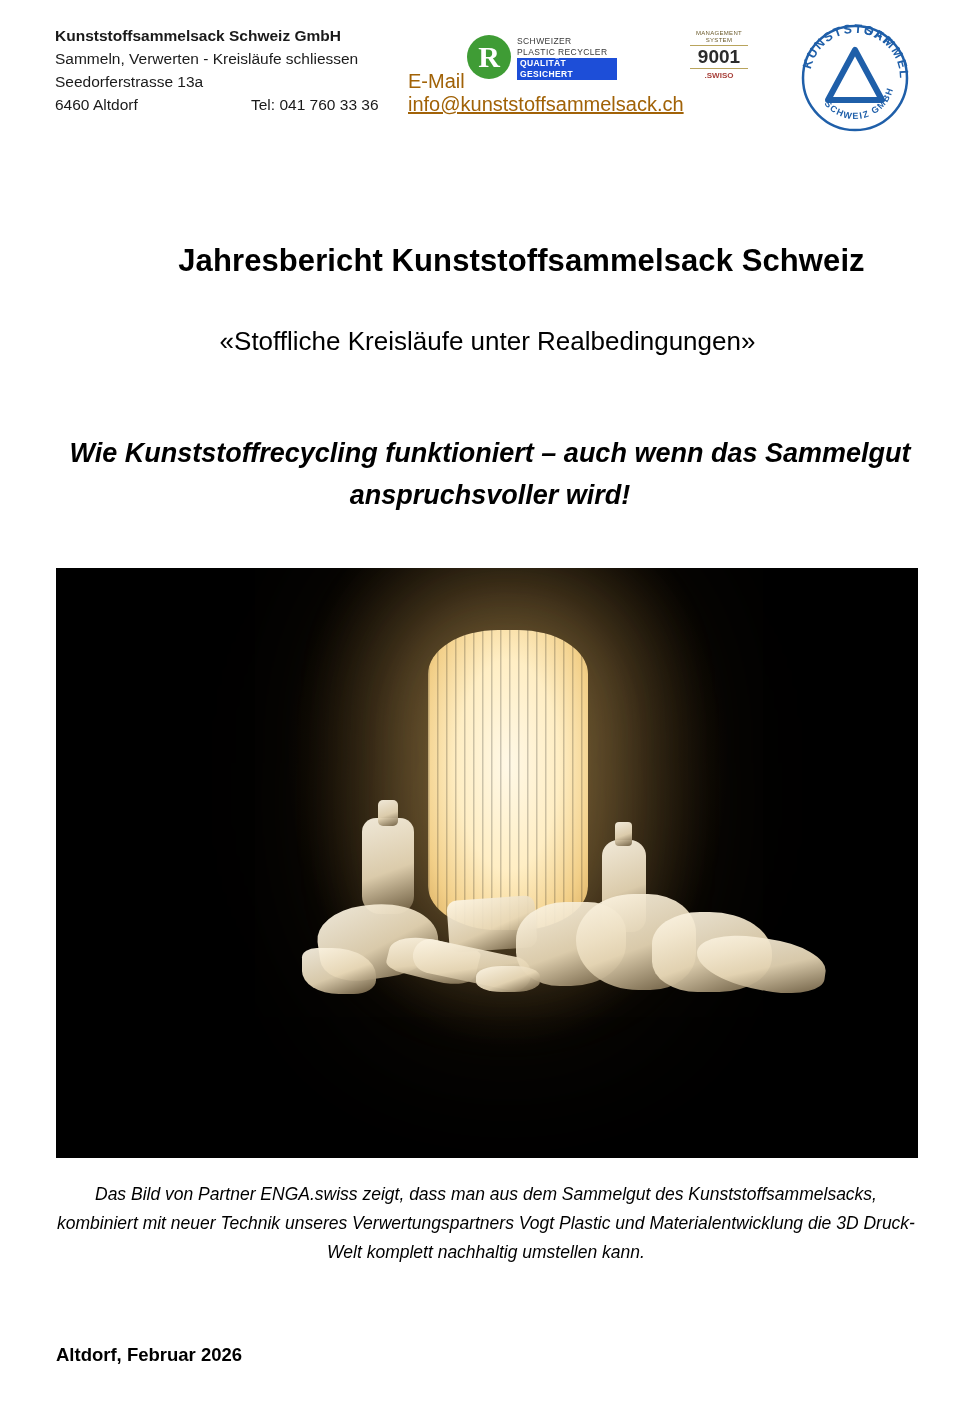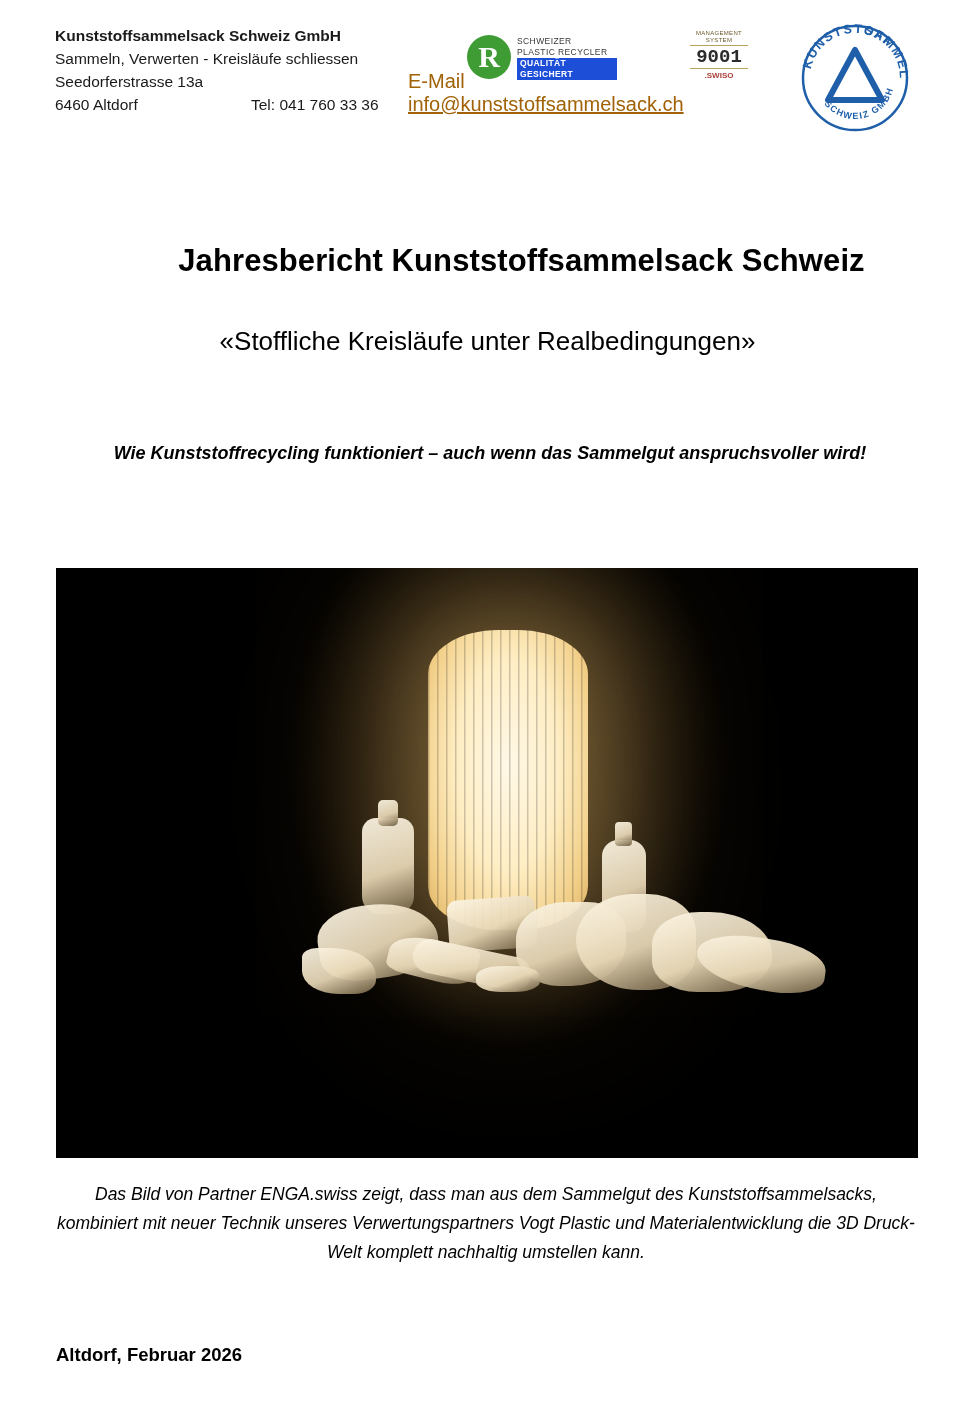--- a/index.html
+++ b/index.html
@@ -117,21 +117,21 @@
   }
   .iso-box {
     margin: 1px auto 0;
     width: 58px;
     border-top: 1px solid #b9a45c;
     border-bottom: 1px solid #b9a45c;
     font-size: 19px;
     font-weight: bold;
     color: #2b2b2b;
     line-height: 22px;
-    font-family: Liberation Mono, monospace;
+    font-family: Liberation Sans, sans-serif;
   }
   .iso-bot {
     font-size: 8px;
     color: #a8403a;
     font-weight: bold;
     margin-top: 2px;
   }
 
   
   .ks-logo {
@@ -164,21 +164,21 @@
     width: 975px;
     text-align: center;
     font-size: 26px;
   }
   .title-lead {
     position: absolute;
     top: 432px;
     left: 60px;
     width: 860px;
     text-align: center;
-    font-size: 18px;
+    font-size: 27px;
     font-weight: bold;
     font-style: italic;
     line-height: 42px;
   }
 
   
   .photo {
     position: absolute;
     left: 56px;
     top: 568px;

